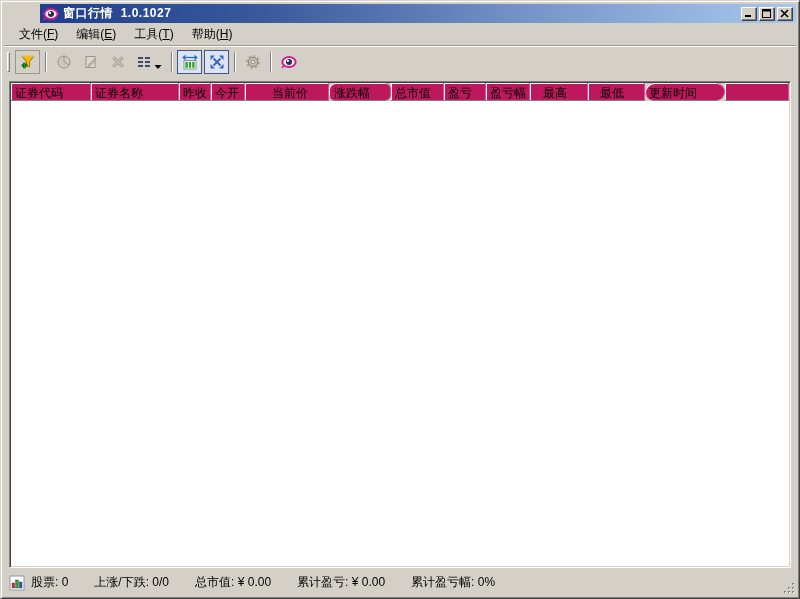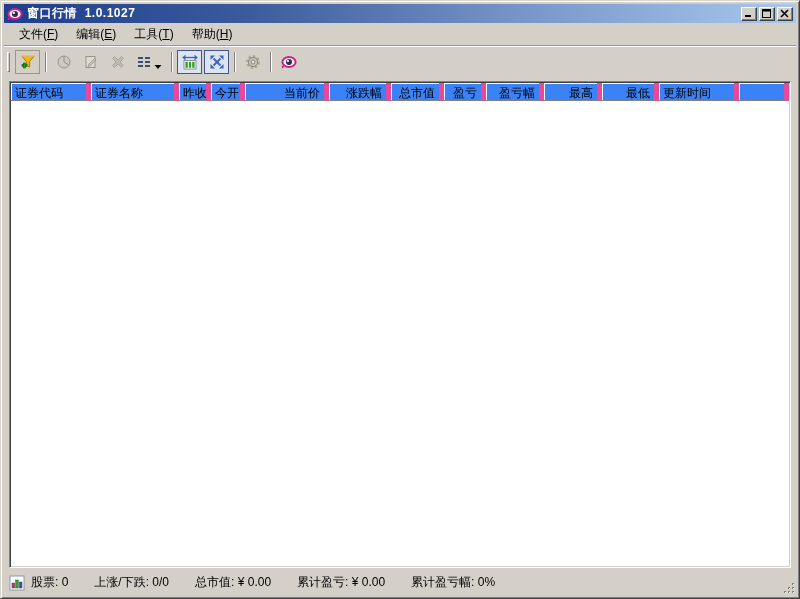--- a/index.html
+++ b/index.html
@@ -12,21 +12,21 @@
     box-sizing:border-box;width:800px;height:599px;
     background:#d4d0c8;padding:3px;
     display:flex;flex-direction:column;
     border:1px solid;border-color:#d8d4cc #404040 #404040 #d8d4cc;
     box-shadow:inset 1px 1px 0 #fff,inset -1px -1px 0 #808080;
   }
   
   .titlebar{
     height:19px;flex:0 0 19px;
     background:linear-gradient(90deg,#1e3e8e 0%,#3a5a9c 30%,#7795c8 65%,#a8c8ee 100%);
-    display:flex;align-items:center;padding:0 3px;
+    display:flex;align-items:center;padding:0 3px;margin-left:36px;
   }
   .title-icon{width:16px;height:16px;flex:0 0 16px;margin-right:4px;}
   .title-text{
     flex:1;color:#fff;font-weight:bold;font-size:12px;white-space:pre;
     overflow:hidden;letter-spacing:.5px;
   }
   .win-btns{display:flex;align-items:center;}
   .wbtn{
     width:16px;height:14px;background:#d4d0c8;box-sizing:border-box;
     border:1px solid;border-color:#fff #404040 #404040 #fff;
@@ -65,24 +65,24 @@
   }
   
   .content{
     flex:1;margin:3px 5px 2px 5px;background:#fff;display:flex;flex-direction:column;
     border:1px solid;border-color:#808080 #fff #fff #808080;
     box-shadow:inset 1px 1px 0 #404040,inset -1px -1px 0 #d4d0c8;
     overflow:hidden;padding:1px;
   }
   .header-row{display:flex;flex:0 0 18px;height:18px;background:#d4d0c8;}
   .hcell{
-    box-sizing:border-box;height:18px;background:#3b82f6;
-    border-right:5px solid #ec4899;border-bottom:1px solid #808080;
+    box-sizing:border-box;height:18px;background:#be185d;
+    border-right:1px solid #ec4899;border-bottom:1px solid #808080;
     box-shadow:inset 1px 1px 0 #fff;
-    padding:2px 4px 0 4px;white-space:nowrap;overflow:hidden;font-size:12px;
+    padding:2px 20px 0 4px;white-space:nowrap;overflow:hidden;font-size:12px;
     cursor:default;
   }
   .hcell.fill{flex:1;}
   .table-body{flex:1;background:#fff;}
   
   .statusbar{
     height:25px;flex:0 0 25px;display:flex;align-items:center;
     padding:0 16px 0 5px;position:relative;font-size:12px;
   }
   .status-icon{width:16px;height:16px;flex:0 0 16px;margin-right:6px;}
@@ -238,27 +238,27 @@
       </div>
     </div>
 
   <div class="content">
     <div class="header-row">
         <div class="hcell" style="width: 80px; text-align: left;">证券代码</div>
         <div class="hcell" style="width: 88px; text-align: left;">证券名称</div>
         <div class="hcell" style="width: 32px; text-align: right;">昨收</div>
         <div class="hcell" style="width: 34px; text-align: right;">今开</div>
         <div class="hcell" style="width: 84px; text-align: right;">当前价</div>
-        <div class="hcell" style="width: 62px; text-align: right;">涨跌幅</div>
+        <div class="hcell" style="width: 62px; text-align: right; border-radius: 6px;">涨跌幅</div>
         <div class="hcell" style="width: 53px; text-align: right;">总市值</div>
         <div class="hcell" style="width: 42px; text-align: right;">盈亏</div>
-        <div class="hcell" style="width: 58px; text-align: right;">盈亏幅</div>
+        <div class="hcell" style="width: 44px; text-align: right;">盈亏幅</div>
         <div class="hcell" style="width: 58px; text-align: right;">最高</div>
         <div class="hcell" style="width: 57px; text-align: right;">最低</div>
-        <div class="hcell" style="width: 80px; text-align: left;">更新时间</div>
+        <div class="hcell" style="width: 80px; text-align: left; border-radius: 9px;">更新时间</div>
         <div class="hcell fill" style="text-align: left;"></div>
       </div>
     <div class="table-body"></div>
   </div>
 
   <div class="statusbar">
     <span class="status-icon">
       <svg viewBox="0 0 16 16" width="16" height="16">
         <rect x="1" y="1" width="14" height="14" fill="#fff" stroke="#8a96b0"></rect>
         <rect x="3" y="8" width="2.6" height="5" fill="#d03030" stroke="#404040" stroke-width="0.5"></rect>

